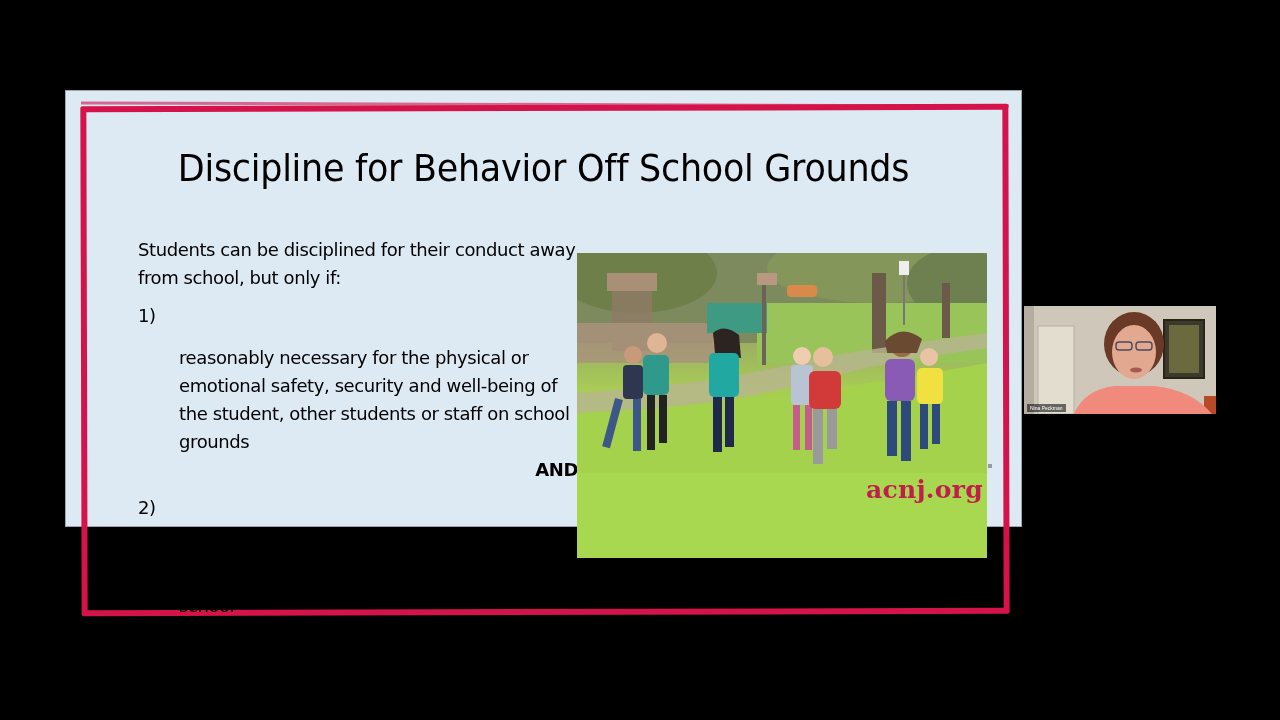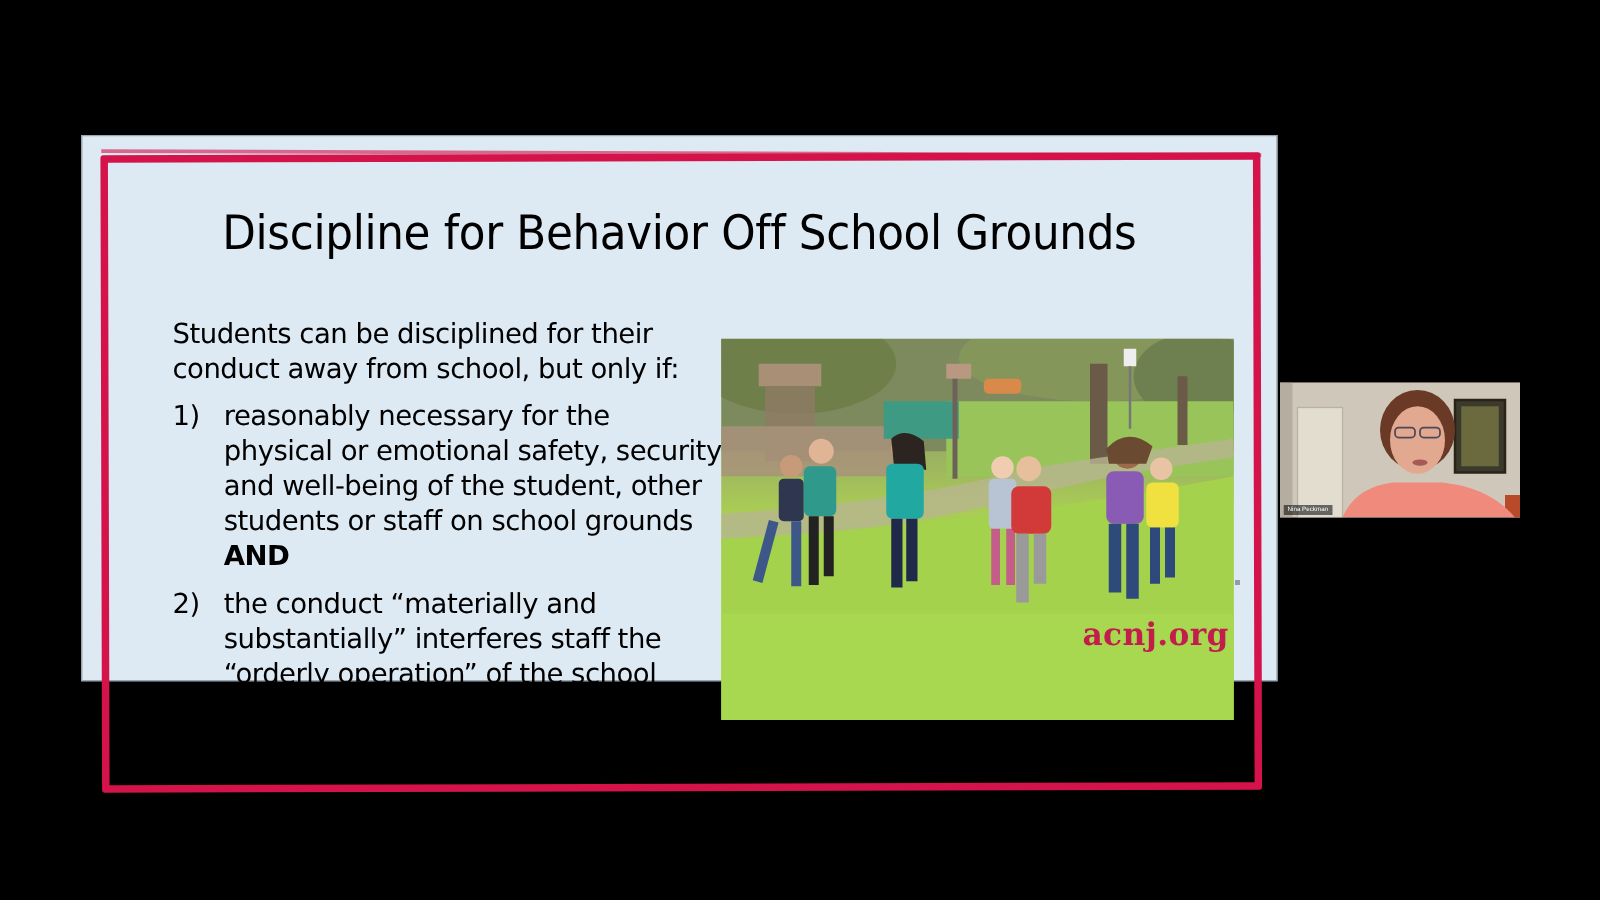--- a/index.html
+++ b/index.html
@@ -1,48 +1,48 @@
 <!DOCTYPE html>
 <html><head>
 <meta charset="utf-8">
 <style>
   html, body { margin: 0; padding: 0; }
   body {
     width: 1280px; height: 720px; background: #000; position: relative; overflow: hidden;
     font-family: "Liberation Sans", "DejaVu Sans", sans-serif;
   }
   .slide {
-    position: absolute; left: 65px; top: 108px; width: 957px; height: 437px;
+    position: absolute; left: 65px; top: 90px; width: 957px; height: 437px;
     background: #dde9f3; box-sizing: border-box; border: 1px solid #9aa6b0;
   }
   .frame {
     position: absolute; left: 15px; top: 14px; width: 928px; height: 510px;
     box-sizing: border-box; border: 6px solid #d4134a; border-radius: 2px;
     transform: rotate(-0.15deg);
   }
   .frame-top-rough {
     position: absolute; left: 15px; top: 12px; width: 928px; height: 3px;
     background: #d4134a; opacity: 0.6; transform: rotate(0.2deg);
   }
   .title {
     position: absolute; left: 0; right: 0; top: 55px; text-align: center;
     font-size: 38px; color: #000; letter-spacing: -0.3px;
     font-family: "DejaVu Sans", sans-serif; font-weight: normal;
     transform: scaleX(0.92);
   }
   .body {
     position: absolute; left: 72px; top: 145px; width: 440px;
-    font-size: 22px; line-height: 28px; color: #000;
+    font-size: 18px; line-height: 28px; color: #000;
     font-family: "DejaVu Sans", sans-serif; letter-spacing: -0.4px;
   }
   .intro { margin: 0 0 10px 0; }
   .item { display: flex; margin-bottom: 10px; }
   .num { width: 41px; flex: none; }
-  .item-text { flex: 1; }
-  .bold { font-weight: bold; display: block; }
+  .item-text { flex: 1; margin-top: 42px; }
+  .bold { font-weight: bold; display: block; text-align: right; }
   .photo {
     position: absolute; left: 511px; top: 162px; width: 410px; height: 305px;
     overflow: hidden;
     background: linear-gradient(180deg, #7f8f5a 0%, #9bb062 30%, #a9cc55 45%, #9fd24a 60%, #a6d84e 100%);
   }
   .photo svg { width: 100%; height: 100%; display: block; }
   .logo {
     position: absolute; right: 38px; bottom: 22px;
     font-family: "DejaVu Serif", serif; font-weight: bold; font-size: 25px;
     color: #c21e4c; letter-spacing: 0.3px;

